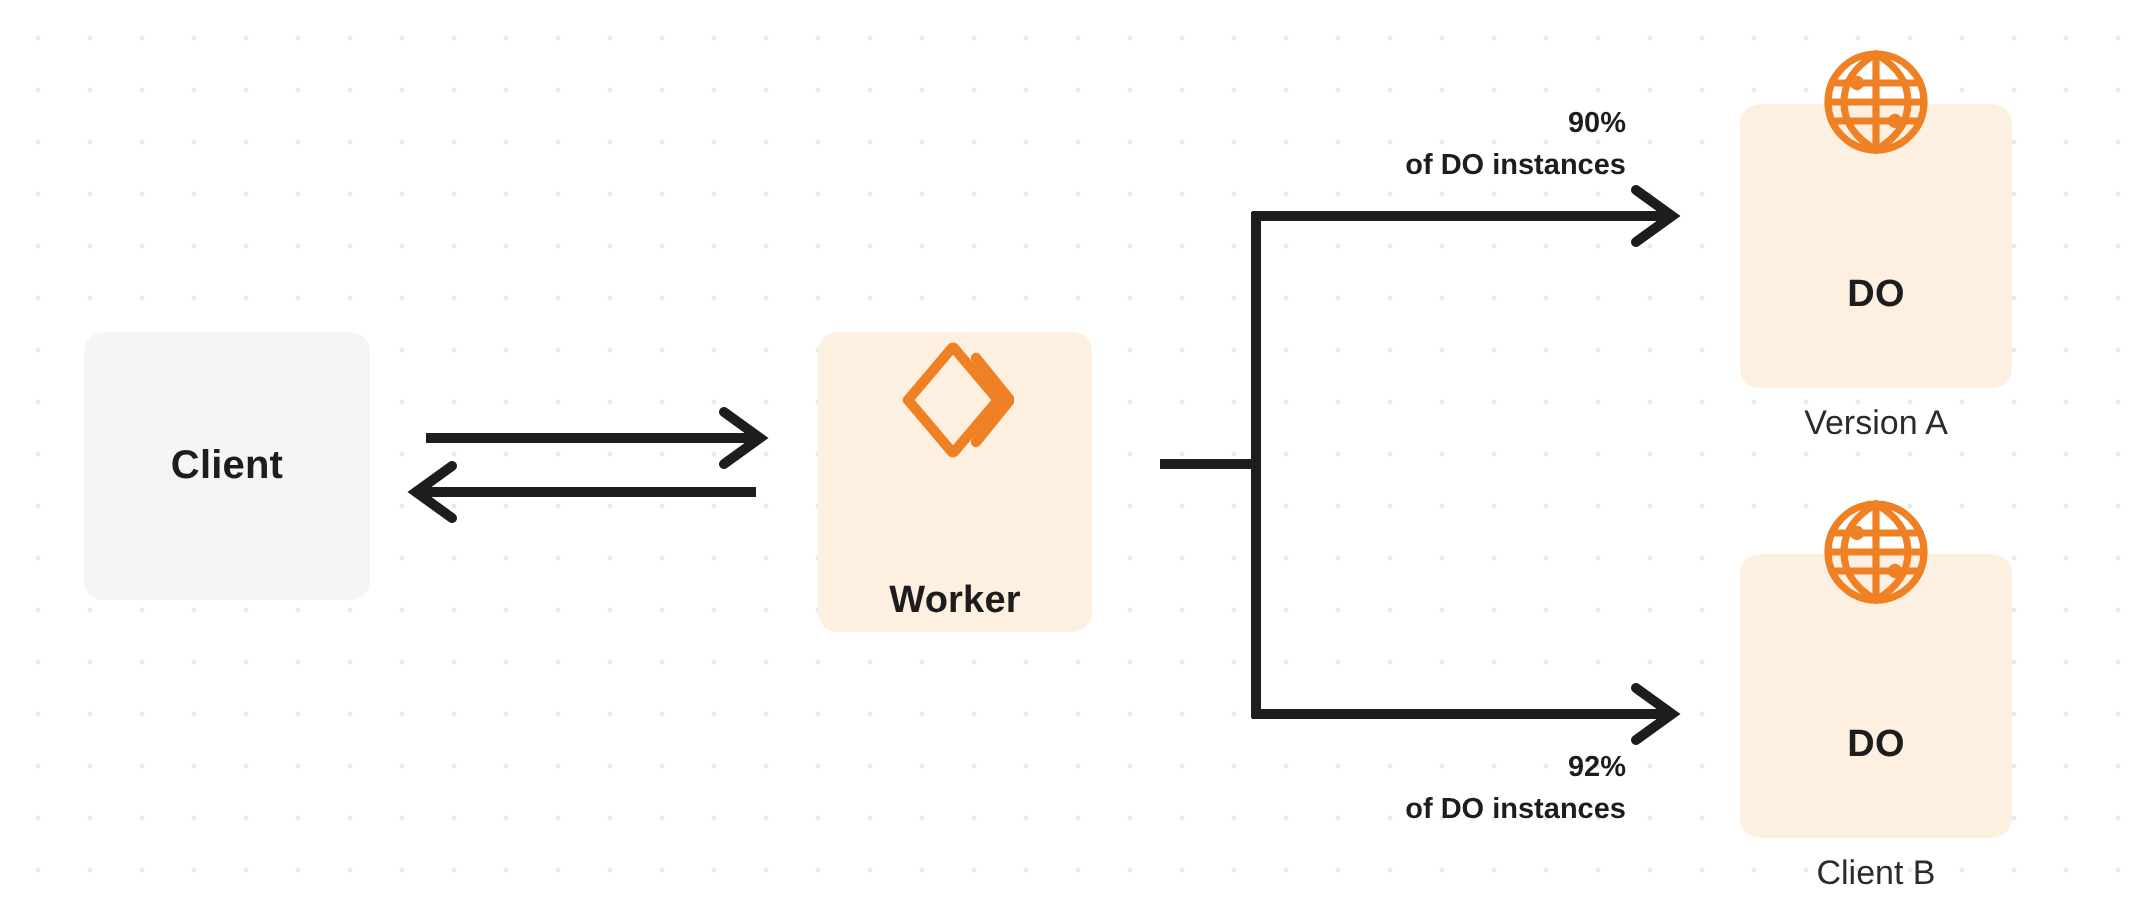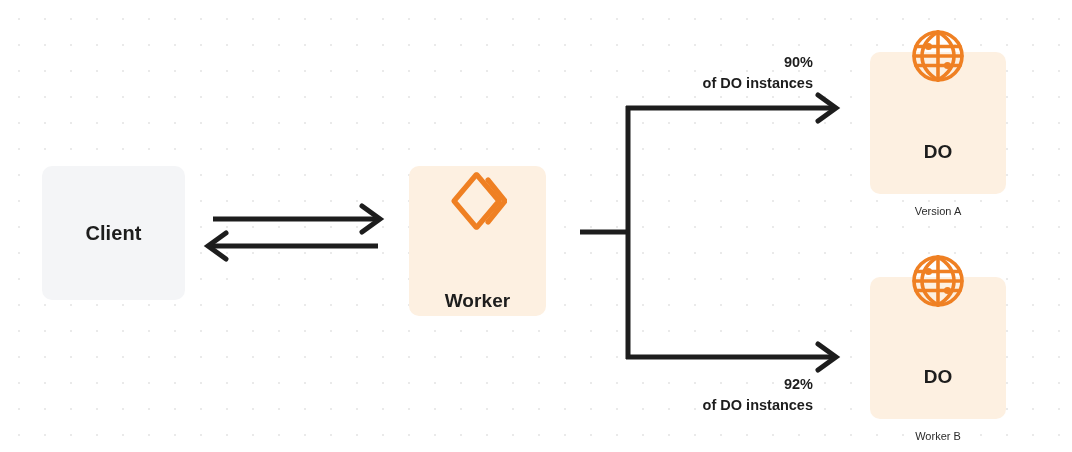--- a/index.html
+++ b/index.html
@@ -75,21 +75,21 @@
     color: #1d1d1d;
     letter-spacing: 0.1px;
     line-height: 1.15;
   }
 
   .node-title-client {
     font-size: 20px;
   }
 
   .node-sub {
-    font-size: 11px;
+    font-size: 17px;
     font-weight: normal;
     color: #2b2b2b;
     line-height: 1.25;
     margin-top: 2px;
   }
 
   .node-icon {
     display: block;
     margin-bottom: 13px;
   }
@@ -220,16 +220,16 @@
         <line x1="6" y1="18.5" x2="50" y2="18.5"></line>
         <line x1="4.2" y1="28" x2="51.8" y2="28"></line>
         <line x1="6" y1="37.5" x2="50" y2="37.5"></line>
         <path d="M28 4 C16 11 12 19 12 28 C12 37 16 45 28 52"></path>
         <path d="M28 4 C40 11 44 19 44 28 C44 37 40 45 28 52"></path>
         <circle cx="18.5" cy="18.5" r="3.6" fill="#ef8023" stroke="none"></circle>
         <circle cx="37.5" cy="37.5" r="3.6" fill="#ef8023" stroke="none"></circle>
       </svg>
     </span>
     <div class="node-title">DO</div>
-    <div class="node-sub">Worker B</div>
+    <div class="node-sub">Client B</div>
   </div>
 
 </div>
 
 </body></html>

